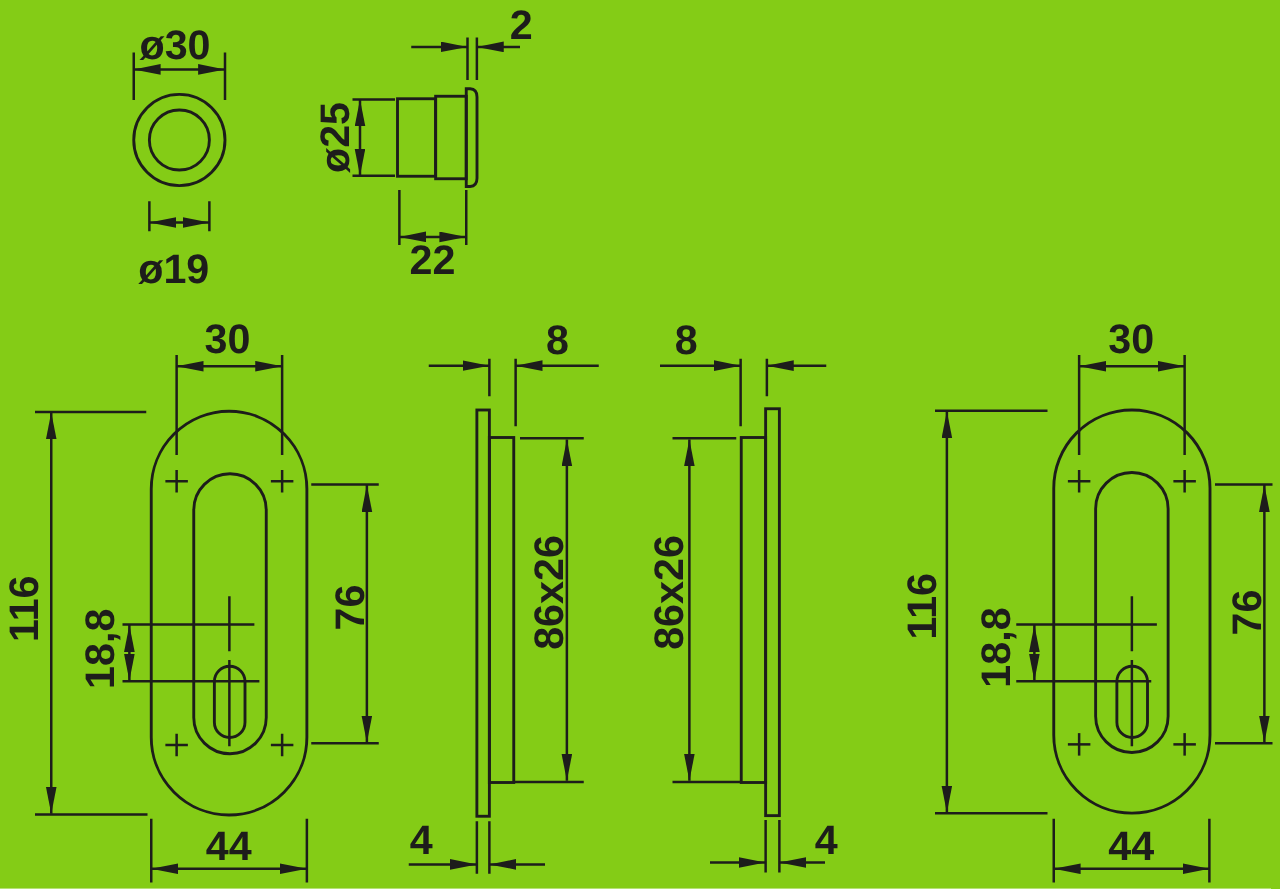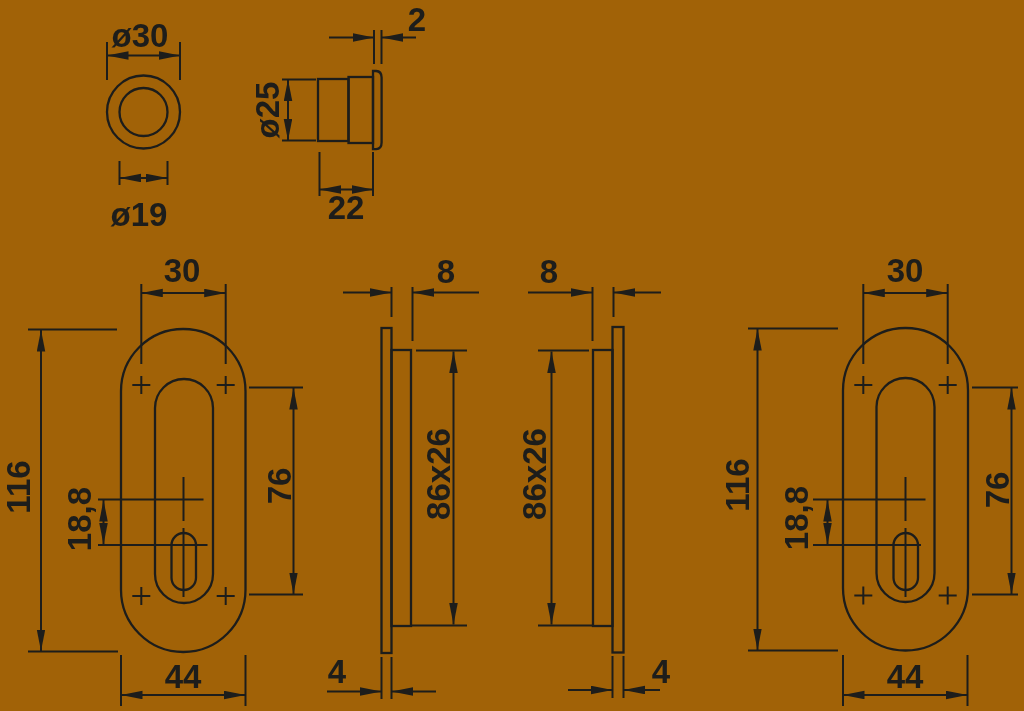--- a/index.html
+++ b/index.html
@@ -1,16 +1,16 @@
 <!DOCTYPE html>
 <html><head>
 <meta charset="utf-8">
 <style>
   html,body{margin:0;padding:0;background:#ffffff;}
-  .page{width:1024px;height:711px;background:#a16207;overflow:hidden;}
+  .page{width:1024px;height:711px;background:#84cc16;overflow:hidden;}
   svg{display:block;}
   .o{stroke:#1d1d1b;stroke-width:2.3;fill:none;}
   .d{stroke:#1d1d1b;stroke-width:2;fill:none;}
   .ma{marker-start:url(#arw);marker-end:url(#arw);}
   .me{marker-end:url(#arw);}
   text{font-family:"Liberation Sans","DejaVu Sans",sans-serif;font-size:33px;font-weight:700;fill:#1d1d1b;text-anchor:middle;}
 </style>
 </head>
 <body>
 

